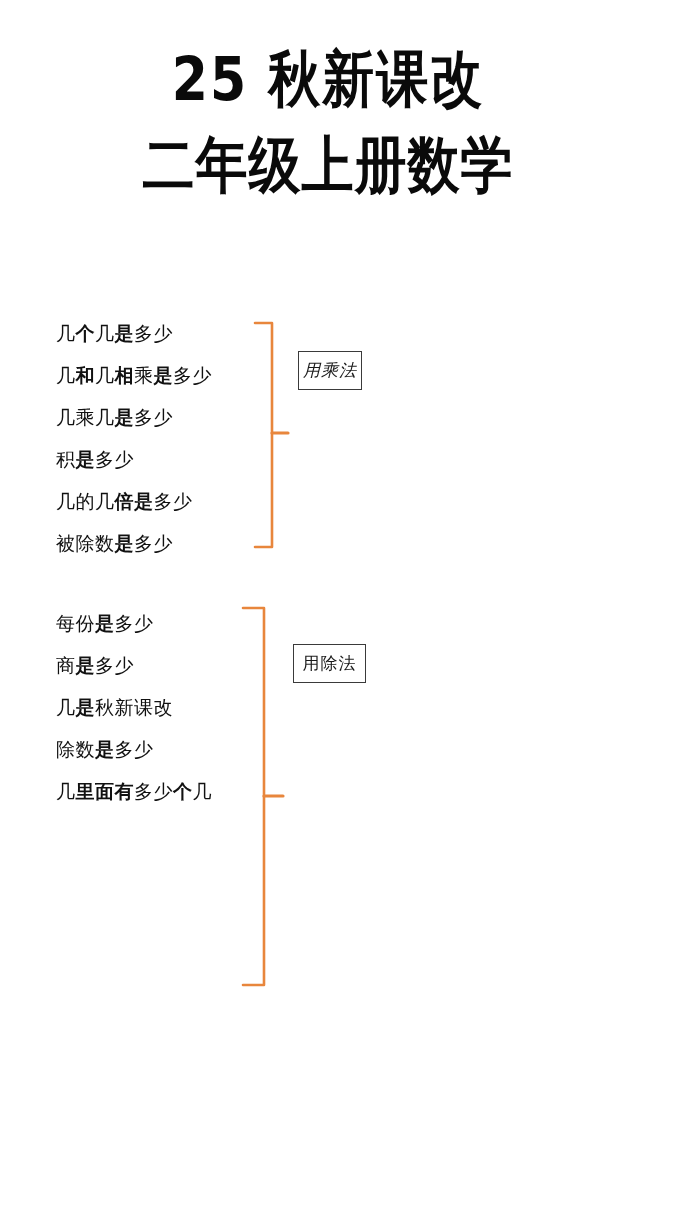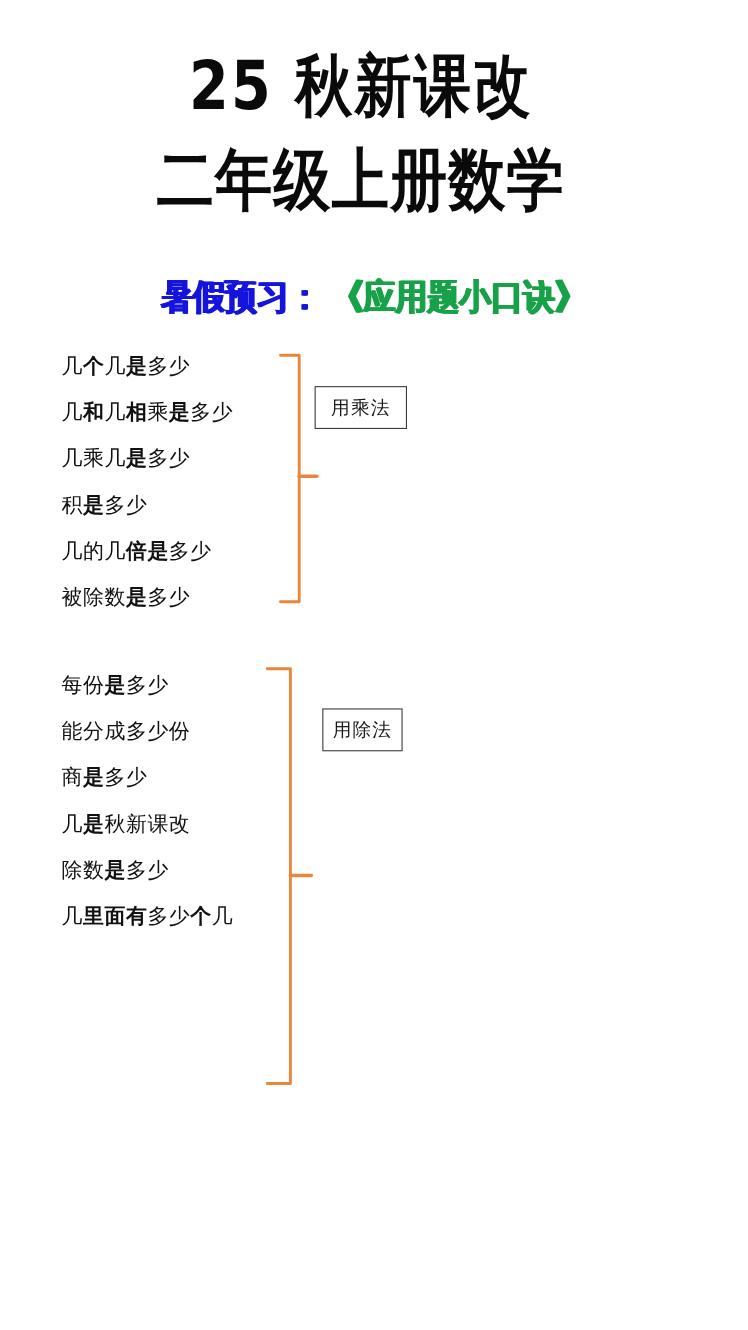--- a/index.html
+++ b/index.html
@@ -119,45 +119,43 @@
     font-family: "Liberation Serif", "DejaVu Serif", serif;
     font-size: 17px;
     color: #1a1a1a;
     letter-spacing: 1px;
     display: flex;
     align-items: center;
     justify-content: center;
     box-sizing: border-box;
   }
   .label-box-1 {
-    left: 286px;
+    left: 298px;
     top: 351px;
-    width: 84px;
+    width: 64px;
     height: 39px;
+    font-style: italic;
   }
   .label-box-2 {
     left: 293px;
     top: 644px;
     width: 73px;
     height: 39px;
   }
 </style>
 </head>
 <body>
 
 <div class="page">
 
   <div class="title-block">
     <div class="title-line title-line-1">25 秋新课改</div>
     <div class="title-line title-line-2">二年级上册数学</div>
   </div>
 
-  <div class="subtitle">
-    <span class="part-blue" style="color: rgb(20, 20, 220); text-shadow: rgb(20, 20, 220) 1px 0px 0px, rgb(20, 20, 220) -1px 0px 0px;">暑假预习：</span><span class="part-green" style="color: rgb(23, 162, 73); text-shadow: rgb(23, 162, 73) 1px 0px 0px, rgb(23, 162, 73) -1px 0px 0px;">《应用题小口诀》</span>
-  </div>
 
   <div class="item-list group-1" id="list-group-1">
       <div class="item-row">
         <span class="n">几</span>
         <span class="b">个</span>
         <span class="n">几</span>
         <span class="b">是</span>
         <span class="n">多少</span>
       </div>
       <div class="item-row">
@@ -203,23 +201,20 @@
     <span>用乘法</span>
   </div>
 
   <div class="item-list group-2" id="list-group-2">
       <div class="item-row">
         <span class="n">每份</span>
         <span class="b">是</span>
         <span class="n">多少</span>
       </div>
       <div class="item-row">
-        <span class="n">能分成多少份</span>
-      </div>
-      <div class="item-row">
         <span class="n">商</span>
         <span class="b">是</span>
         <span class="n">多少</span>
       </div>
       <div class="item-row">
         <span class="n">几</span>
         <span class="b">是</span>
         <span class="n">秋新课改</span>
       </div>
       <div class="item-row">

